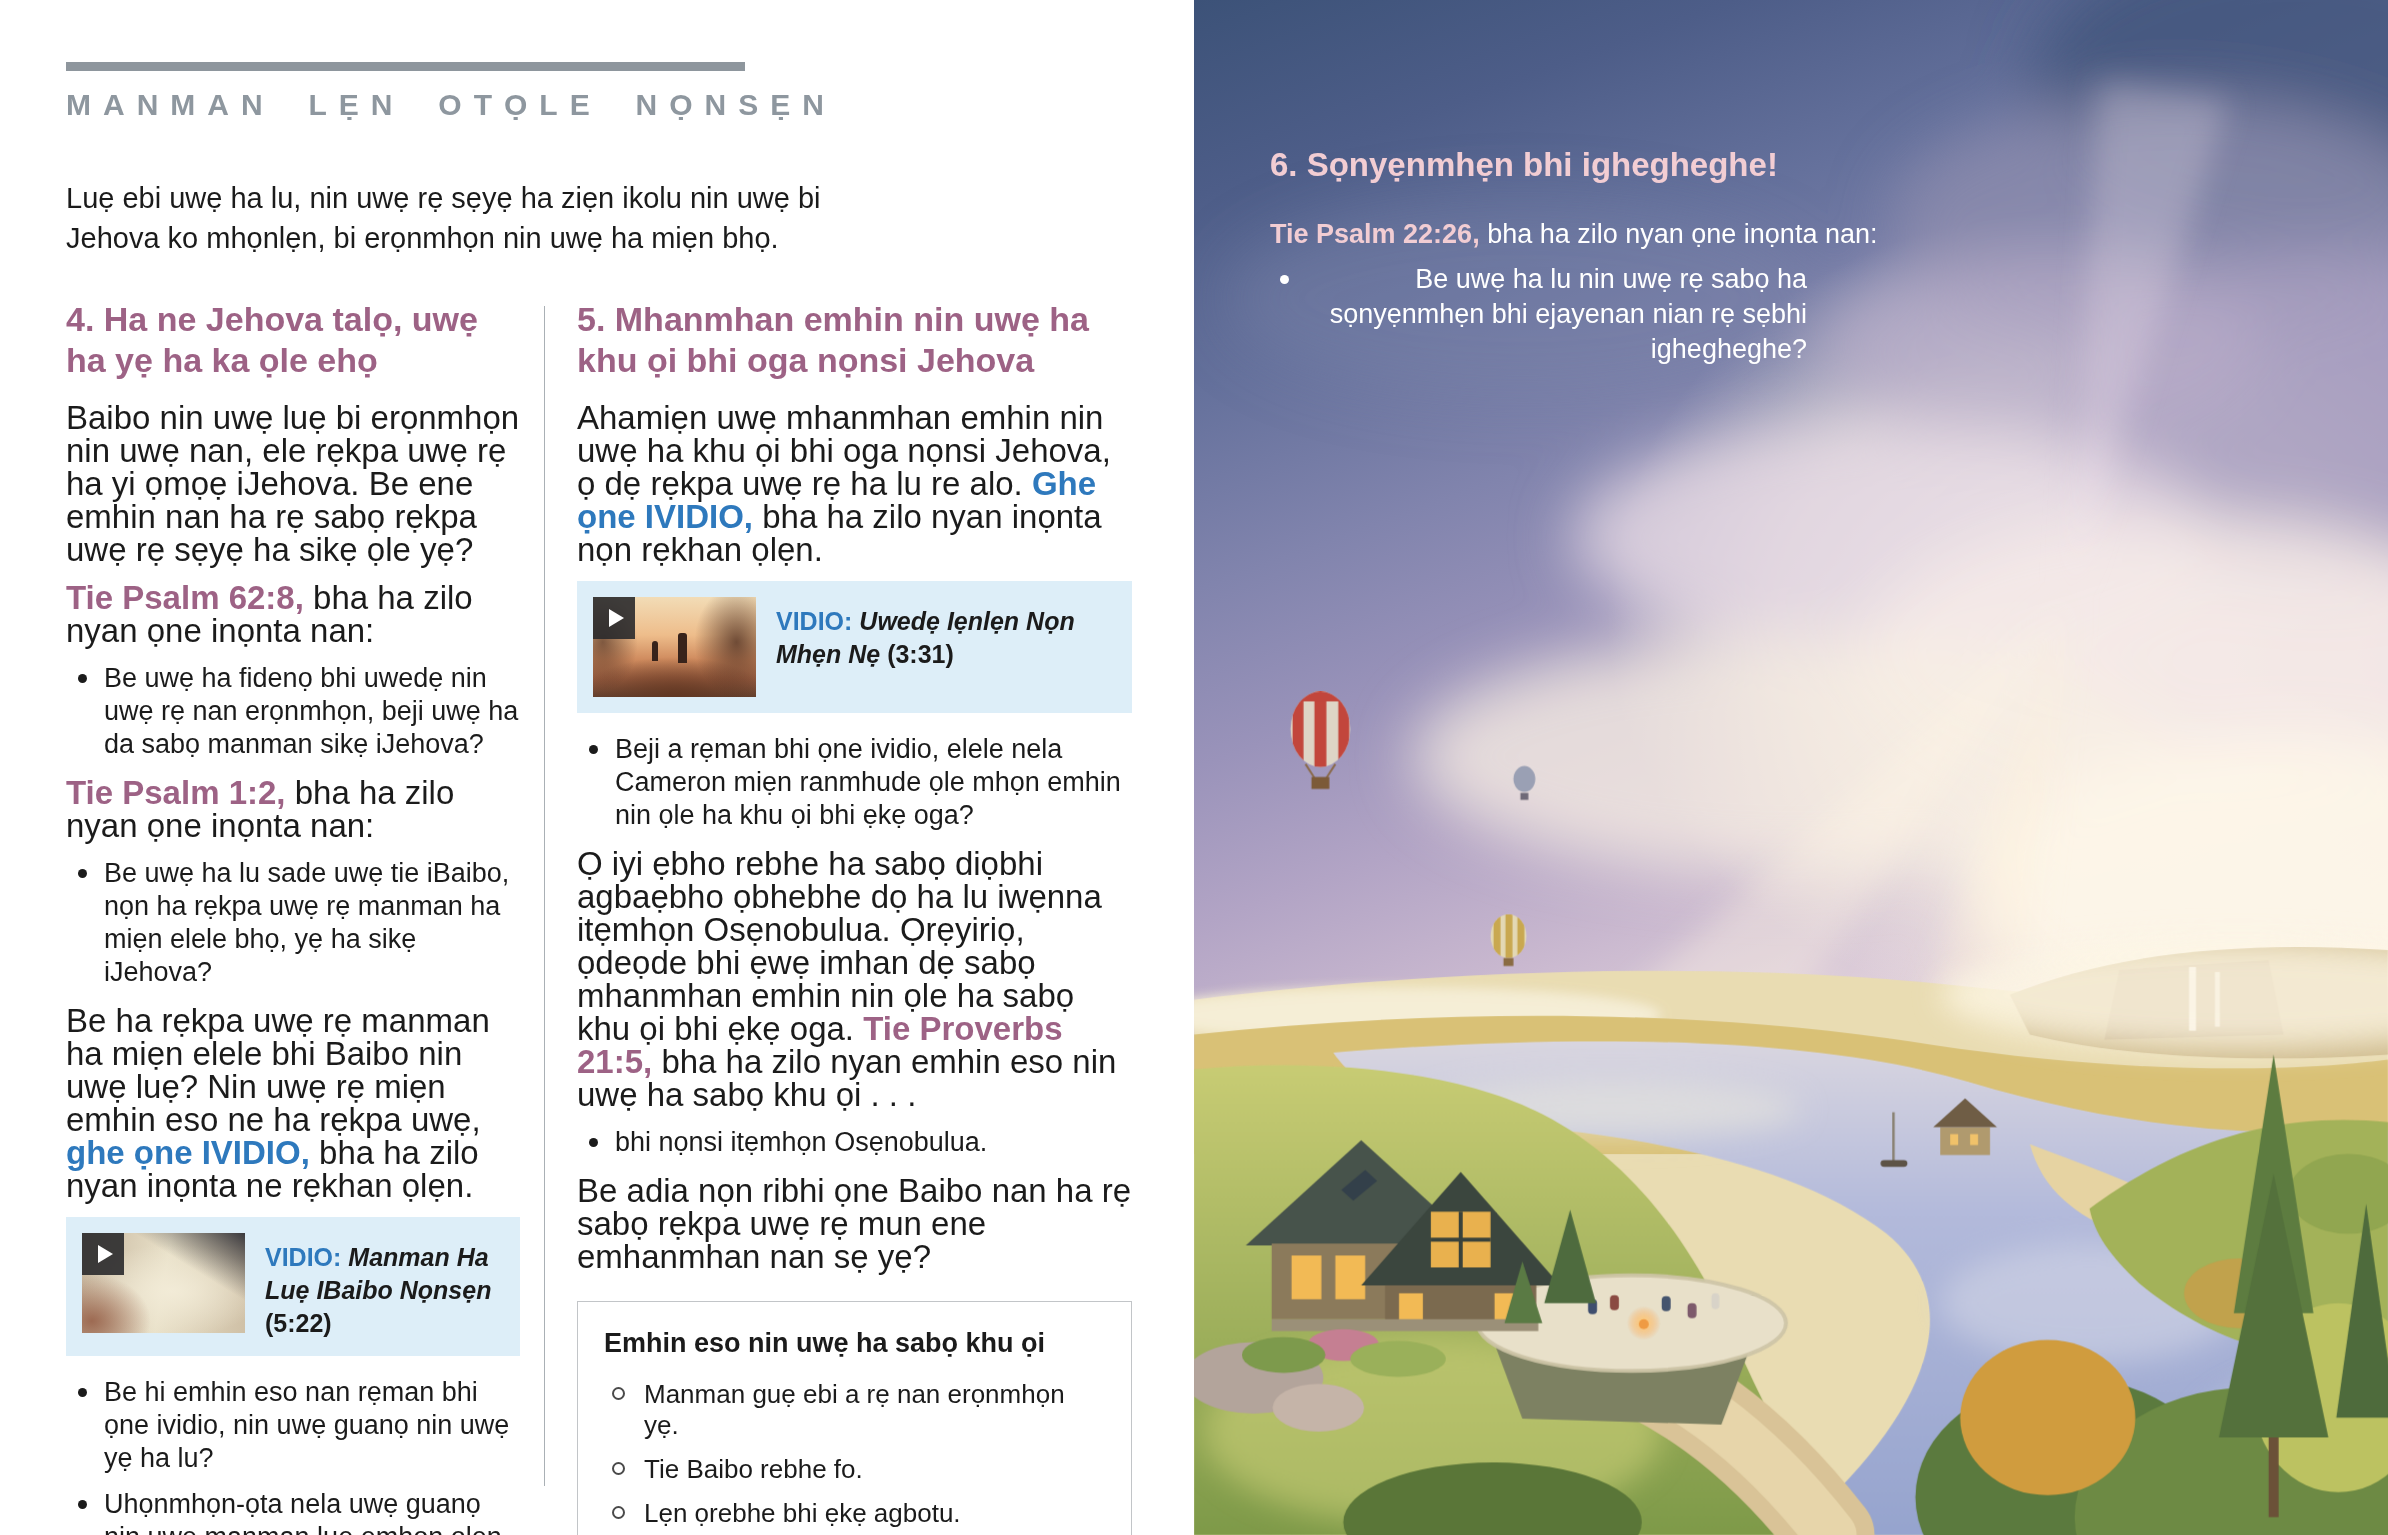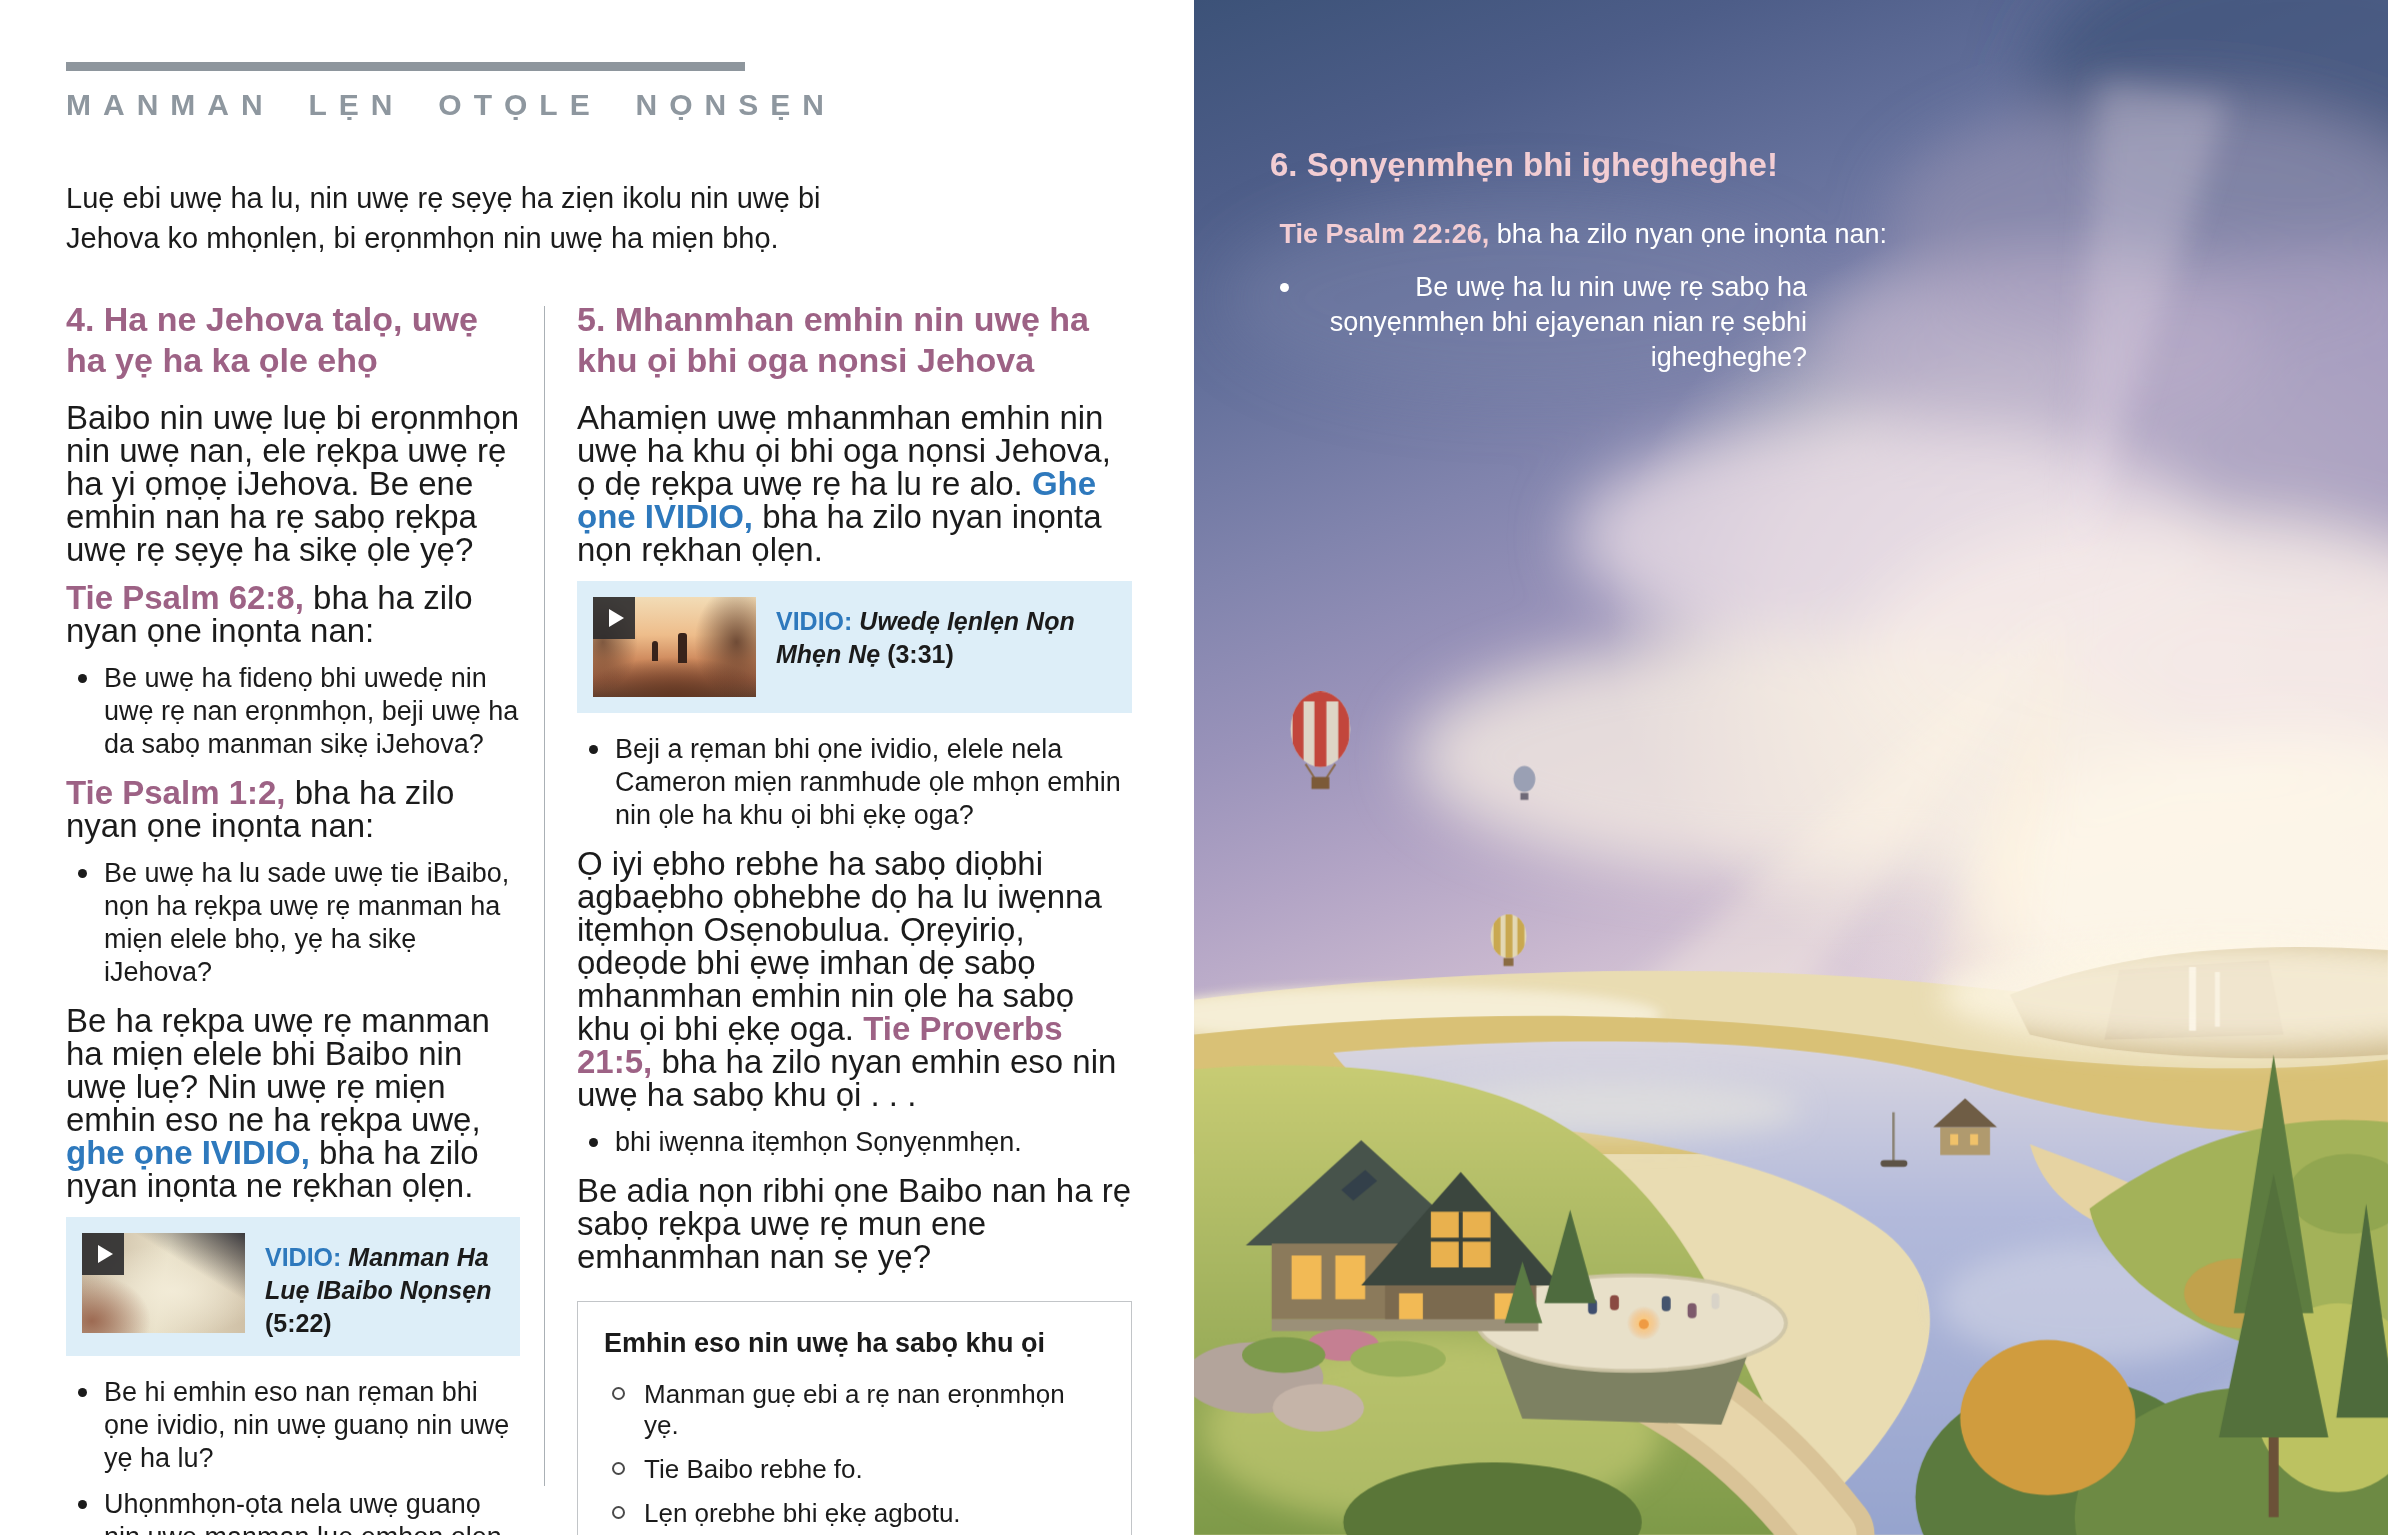--- a/index.html
+++ b/index.html
@@ -59,21 +59,21 @@
   .wbox .li-text{font-size:26px;line-height:31px;}
   
   .right{position:absolute;left:1194px;top:0;width:1194px;height:1535px;overflow:hidden;
     background:
       radial-gradient(637px 557px at 73% 40%, rgba(255,253,243,.95) 0%, rgba(255,248,230,.55) 45%, rgba(255,246,228,0) 72%),
       linear-gradient(160deg,#3c5278 0%,#4d5d88 10%,#65719c 20%,#8184ad 30%,#9a93ba 39%,
         #b2a4c5 47%,#c9b8cf 55%,#ddcdd9 62%,#ecdede 68%,#f6ecde 75%,#f4ead4 82%,#ecdfc2 90%,#e6d8b8 100%);}
   .art-svg{position:absolute;left:0;top:0;width:1194px;height:1535px;z-index:1;}
   .overlay{position:absolute;left:76px;top:145px;width:617px;z-index:5;}
   .overlay h2{font-size:33px;line-height:40px;color:#f2cdd3;margin:0 0 32px 0;font-weight:bold;}
-  .refline{font-size:27px;line-height:35px;color:#ffffff;margin:0 0 18px 0;text-align:right;}
+  .refline{font-size:27px;line-height:35px;color:#ffffff;margin:0 0 10px 0;}
   .ref6{color:#f2cdd3;font-weight:bold;cursor:pointer;}
   ul.obullets{list-style:none;margin:0;padding:0;width:537px;text-align:right;}
   ul.obullets li{display:flex;}
   .wdot{flex:0 0 auto;width:9px;height:9px;border-radius:50%;background:#fff;margin:13px 16px 0 10px;}
   ul.obullets .li-text{font-size:27px;line-height:35px;color:#ffffff;}
 </style>
 </head>
 <body>
 
 <div class="page">
@@ -150,21 +150,21 @@
       <ul class="bullets">
         <li>
             <span class="dot"></span>
             <span class="li-text">Beji a rẹman bhi ọne ividio, elele nela Cameron miẹn ranmhude ọle mhọn emhin nin ọle ha khu ọi bhi ẹkẹ oga?</span>
           </li>
       </ul>
       <p class="b"><span>Ọ iyi ẹbho rebhe ha sabọ diọbhi agbaẹbho ọbhebhe dọ ha lu iwẹnna itẹmhọn Osẹnobulua. Ọrẹyiriọ, ọdeọde bhi ẹwẹ imhan dẹ sabọ mhanmhan emhin nin ọle ha sabọ khu ọi bhi ẹkẹ oga. </span><span class="ref">Tie Proverbs 21:5,</span><span> bha ha zilo nyan emhin eso nin uwẹ ha sabọ khu ọi . . .</span></p>
       <ul class="bullets">
         <li>
             <span class="dot"></span>
-            <span class="li-text">bhi iwẹnna itẹmhọn Sọnyẹnmhẹn.</span>
+            <span class="li-text">bhi nọnsi itẹmhọn Osẹnobulua.</span>
           </li>
       </ul>
       <p class="b">Be adia nọn ribhi ọne Baibo nan ha rẹ sabọ rẹkpa uwẹ rẹ mun ene emhanmhan nan sẹ yẹ?</p>
 
       <div class="wbox">
         <h4>Emhin eso nin uwẹ ha sabọ khu ọi</h4>
         <ul>
           <li>
               <span class="ring"></span>
               <span class="li-text">Manman guẹ ebi a rẹ nan erọnmhọn yẹ.</span>

